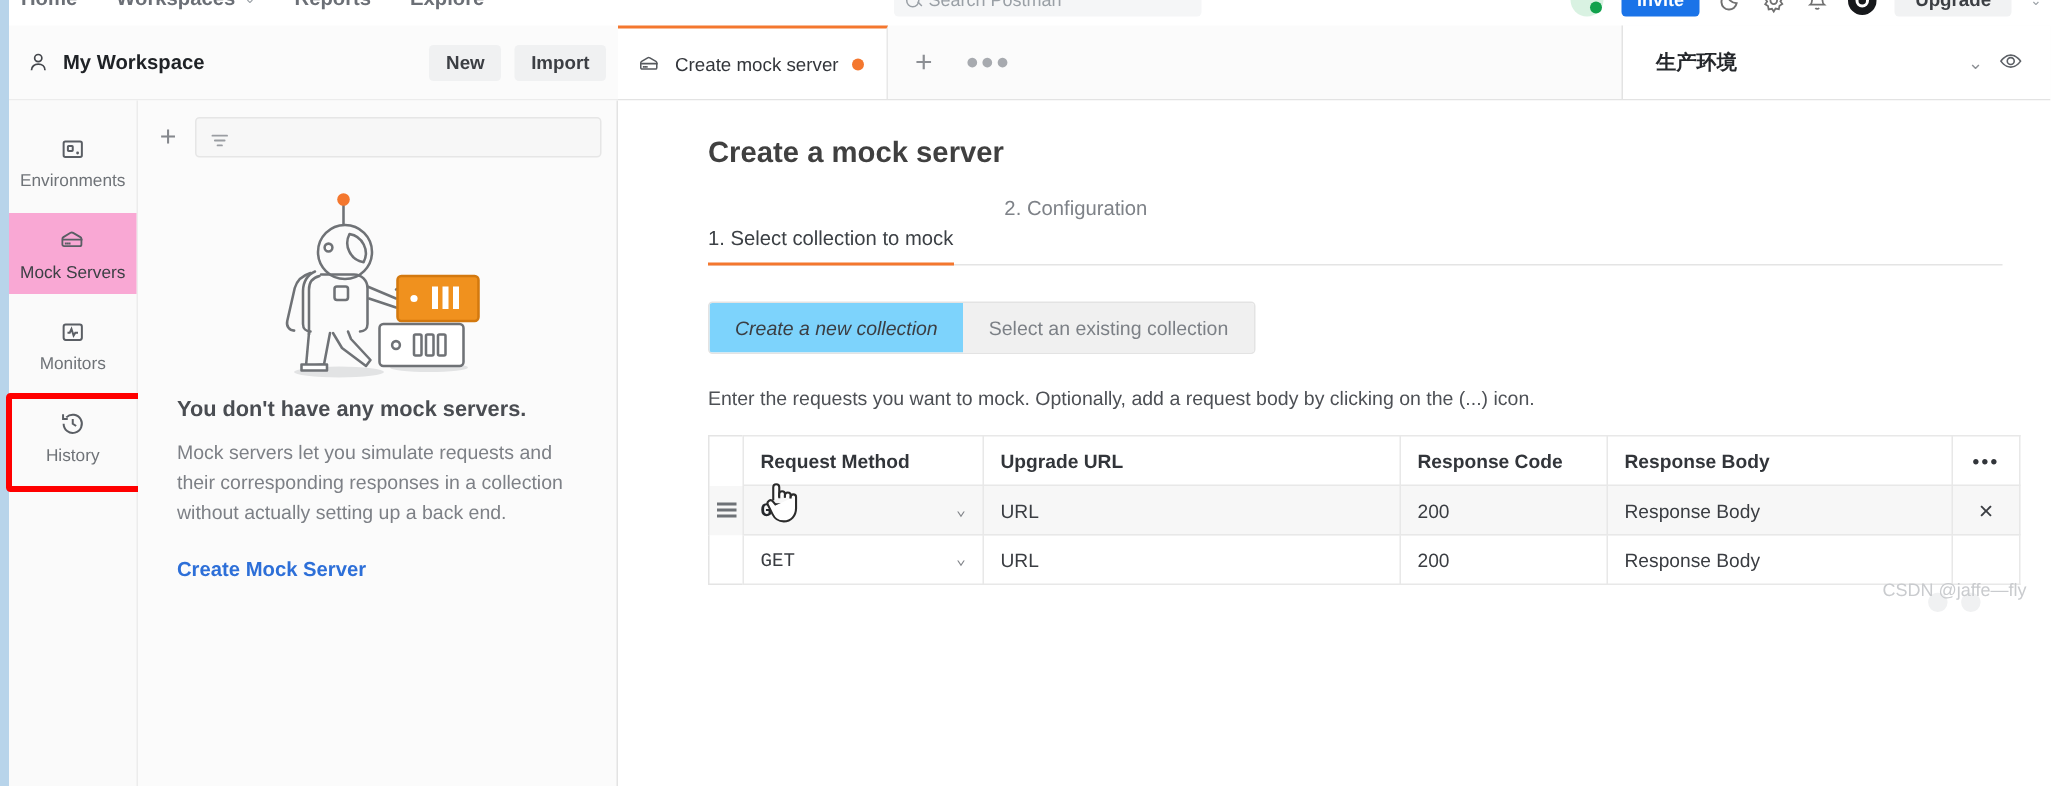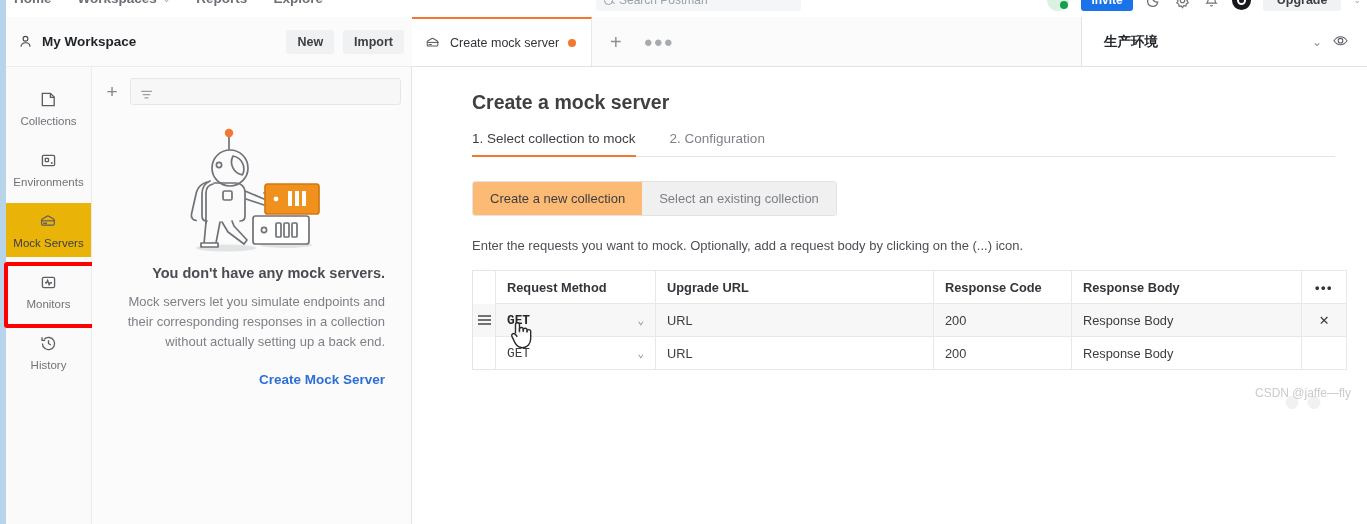--- a/index.html
+++ b/index.html
@@ -73,21 +73,21 @@
   
   .rail {
     position:absolute; left:6px; top:67px; width:86px; height:457px;
     background:#fafafa; border-right:1px solid #ececec;
     padding-top:14px;
   }
   .rail-item {
     width:100%; padding:9px 0 8px; display:flex; flex-direction:column;
     align-items:center; gap:6px; margin-bottom:7px;
   }
-  .rail-item.active { background:#eab308; }
+  .rail-item.active { background:#f9a8d4; }
   .rail-icon { width:19px; height:19px; color:#5a5e64; }
   .rail-label { font-size:11.5px; color:#6f7378; white-space:nowrap; }
   .rail-item.active .rail-label { color:#3c4045; }
 
   .redbox {
     position:absolute; left:4px; top:262px; width:92px; height:66px;
     border:4px solid #ff0000; border-radius:3px; pointer-events:none;
   }
 
   
@@ -96,21 +96,21 @@
     background:#fbfbfb; border-right:1px solid #e3e3e3;
   }
   .panel-toolbar { display:flex; align-items:center; gap:8px; padding:11px 10px 0 10px; }
   .plus-btn { font-size:19px; color:#85888d; line-height:1; width:20px; text-align:center; }
   .filter-box {
     flex:1; height:27px; background:#f7f7f7; border:1px solid #e6e6e6;
     border-radius:3px; display:flex; align-items:center; padding-left:9px;
   }
   .funnel { width:13px; height:11px; color:#9a9da2; }
 
-  .empty-wrap { padding:16px 26px 0; text-align:right; }
+  .empty-wrap { padding:16px 26px 0; text-align:left; }
   .astro { display:block; margin:0 auto; }
   .empty-title {
     font-size:14.5px; font-weight:700; color:#4a4d52; margin-top:4px;
   }
   .empty-desc {
     font-size:13px; color:#7d8086; line-height:1.55; margin-top:11px;
   }
   .empty-link {
     font-size:13.5px; font-weight:700; color:#2d6fd8; margin-top:20px; display:block;
   }
@@ -140,28 +140,28 @@
   .env-chev { font-size:12px; color:#8d9095; }
   .eye-ic { width:17px; height:17px; color:#5c6066; }
 
   
   .content { position:absolute; left:412px; top:67px; width:955px; height:457px; background:#fff; }
   .c-inner { padding:24px 32px 0 60px; }
   .page-title { font-size:19.5px; font-weight:700; color:#404040; }
 
   .steps { display:flex; gap:34px; margin-top:17px; border-bottom:1px solid #e4e4e4; }
   .step { font-size:13.5px; color:#7e8288; padding-bottom:9px; margin-bottom:-1px; white-space:nowrap; }
-  .step.active { color:#3c4045; border-bottom:2.5px solid #f4772e; }
+  .step.active { color:#3c4045; border-bottom:2.5px solid #f4772e;margin-top:20px; }
 
   .segmented {
     display:inline-flex; margin-top:24px; border:1px solid #e3e3e3;
     border-radius:3px; overflow:hidden;
   }
   .seg { font-size:13px; padding:9px 17px; white-space:nowrap; }
-  .seg.on { background:#fdba74; color:#3b3e43; }
+  .seg.on { background:#7dd3fc; color:#3b3e43;font-style:italic; }
   .seg.off { background:#f0f0f0; color:#7c8086; }
 
   .hint { font-size:13px; color:#4d5055; margin-top:22px; }
 
   .tbl {
     margin-top:17px; border:1px solid #e4e4e4; border-collapse:collapse;
     width:850px; table-layout:fixed;
   }
   .tbl th, .tbl td {
     border:1px solid #e8e8e8; text-align:left; font-size:12.8px;
@@ -250,29 +250,20 @@
           <path d="M4 17c0-3.3 2.7-5.3 6-5.3s6 2 6 5.3"></path>
         </svg>
     </span>
     <span class="ws-title">My Workspace</span>
     <span class="ws-btn">New</span>
     <span class="ws-btn">Import</span>
   </div>
 
   <div class="rail">
 
-    <div class="rail-item">
-      <span class="rail-icon">
-        <svg viewBox="0 0 20 20" fill="none" stroke="currentColor" stroke-width="1.4">
-            <path d="M3.5 3.5h8.5l4 4v9h-12.5z"></path>
-            <path d="M12 3.5v4.2h4"></path>
-          </svg>
-      </span>
-      <span class="rail-label">Collections</span>
-    </div>
 
 
     <div class="rail-item">
       <span class="rail-icon">
         <svg viewBox="0 0 20 20" fill="none" stroke="currentColor" stroke-width="1.4">
             <rect x="3.6" y="4.6" width="12.8" height="10.8" rx="1.2"></rect>
             <rect x="6.6" y="7.8" width="3.4" height="3.4" rx=".5"></rect>
             <circle cx="13.4" cy="12.6" r="1" fill="currentColor" stroke="none"></circle>
           </svg>
       </span>
@@ -351,21 +342,21 @@
         <rect x="142" y="70" width="4" height="15" fill="#fff" stroke="none"></rect>
         <rect x="149" y="70" width="4" height="15" fill="#fff" stroke="none"></rect>
         <rect x="156" y="70" width="4" height="15" fill="#fff" stroke="none"></rect>
         <rect x="107" y="95" width="56" height="28" rx="2.6" fill="#fff" stroke="#6f7276"></rect>
         <circle cx="118" cy="109" r="2.6"></circle>
         <rect x="130" y="102" width="5" height="14" rx="1"></rect>
         <rect x="138" y="102" width="5" height="14" rx="1"></rect>
         <rect x="146" y="102" width="5" height="14" rx="1"></rect>
       </svg>
       <div class="empty-title">You don't have any mock servers.</div>
-      <div class="empty-desc">Mock servers let you simulate endpoints and their corresponding responses in a collection without actually setting up a back end.</div>
+      <div class="empty-desc">Mock servers let you simulate requests and their corresponding responses in a collection without actually setting up a back end.</div>
       <a class="empty-link">Create Mock Server</a>
     </div>
   </div>
 
   <div class="tabstrip">
     <div class="tab">
       <span class="tab-icon">
         <svg viewBox="0 0 22 20" fill="none" stroke="currentColor" stroke-width="1.4">
             <path d="M3 9.6c0-.6.3-1.1.8-1.4l5.5-3.3a2 2 0 0 1 2 0l5.6 3.3c.5.3.8.8.8 1.4v4.3a1.3 1.3 0 0 1-1.3 1.3H4.3A1.3 1.3 0 0 1 3 13.9z"></path>
             <path d="M3.3 10.2h15.2"></path>

